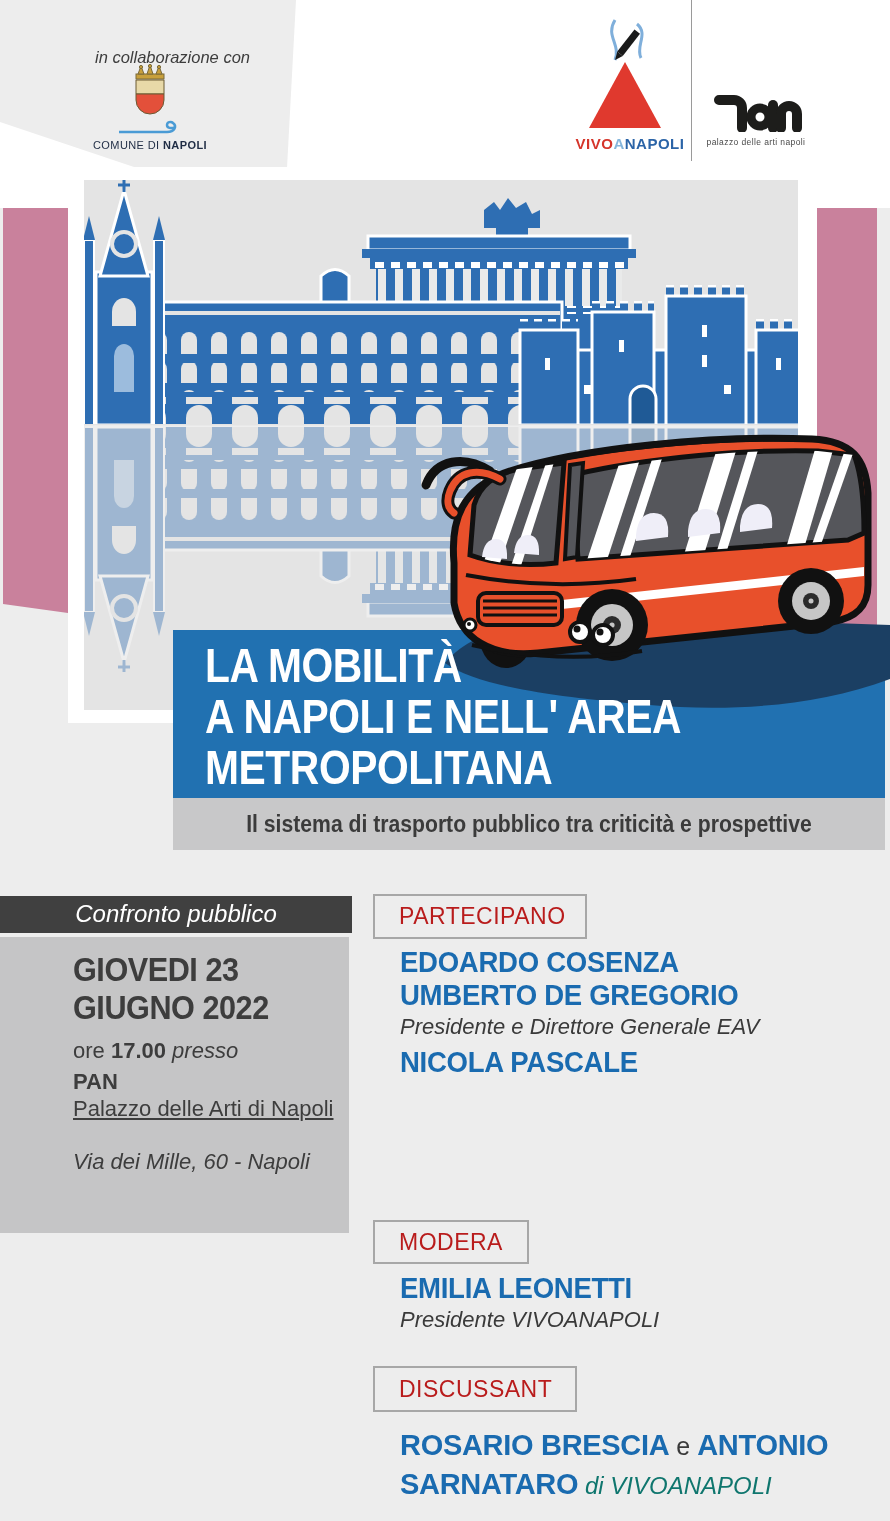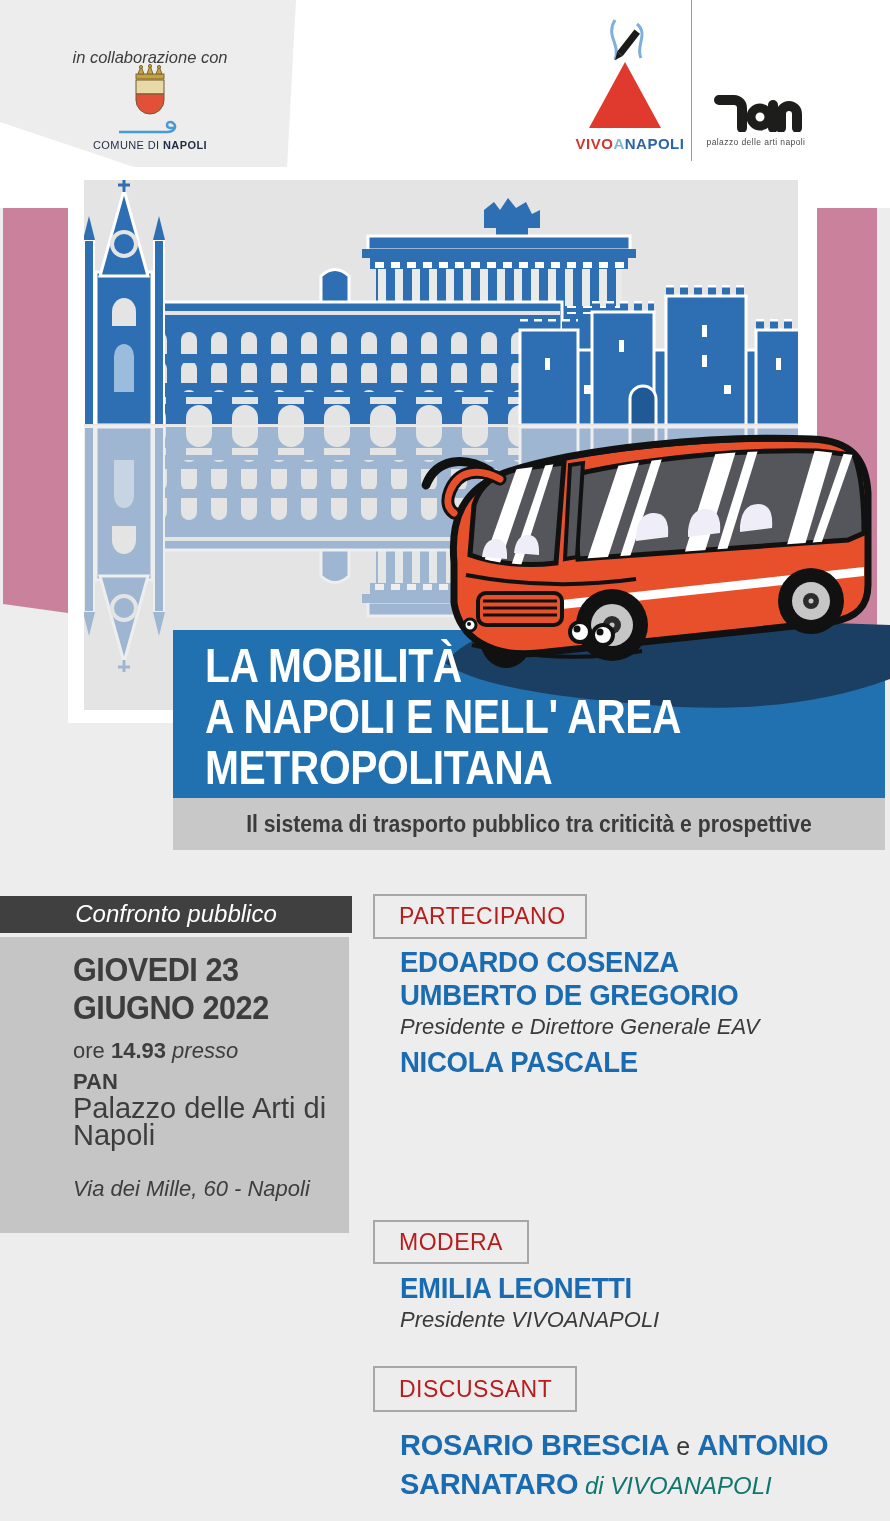--- a/index.html
+++ b/index.html
@@ -4,21 +4,21 @@
 <style>
   html,body{margin:0;padding:0;}
   body{width:890px;height:1521px;position:relative;overflow:hidden;
        background:#ededed;font-family:"Liberation Sans",sans-serif;}
   .abs{position:absolute;}
 
   
   .top-white{left:0;top:0;width:890px;height:208px;background:#ffffff;}
   .gray-poly{left:0;top:0;width:890px;height:208px;background:#ededed;
     clip-path:polygon(0 0,296px 0,287px 168px,137px 168px,0 122px);}
-  .collab{left:50px;top:48px;width:200px;text-align:center;font-style:italic;
+  .collab{left:50px;top:48px;width:200px;text-align:right;font-style:italic;
     font-size:16.5px;color:#3d3d3d;}
   .comune-label{left:70px;top:139px;width:160px;text-align:center;
     font-size:11px;color:#1f2c44;letter-spacing:.4px;}
   .vivo-wordmark{left:560px;top:135px;width:140px;text-align:center;
     font-size:15px;font-weight:bold;letter-spacing:.5px;}
   .vivo-red{color:#d5352b;} .vivo-light{color:#85b6dc;} .vivo-blue{color:#2b64a7;}
   .divider{left:691px;top:0;width:1px;height:161px;background:#9a9a9a;}
   .pan-sub{left:700px;top:137px;width:112px;text-align:center;font-size:8.5px;
     color:#4a4a4a;letter-spacing:.4px;}
 
@@ -44,21 +44,21 @@
 
   
   .kicker{left:0;top:896px;width:352px;height:37px;background:#404040;
     text-align:center;line-height:36px;font-style:italic;font-size:24px;color:#ffffff;}
   .info-box{left:0;top:937px;width:349px;height:296px;background:#c5c5c6;
     box-sizing:border-box;padding:13px 0 16px 73px;color:#3d3d3d;}
   .date{font-size:34px;font-weight:bold;line-height:38px;letter-spacing:-.5px;
     transform:scaleX(.9);transform-origin:left top;white-space:nowrap;}
   .time-line{margin-top:11px;font-size:22px;line-height:27px;}
   .venue-name{font-size:22px;font-weight:bold;line-height:27px;margin-top:4px;}
-  .venue-full{font-size:29px;line-height:27px;}
+  .venue-full{font-size:22px;line-height:27px;text-decoration:underline;}
   .venue-room{font-size:22px;line-height:27px;font-style:italic;}
   .address{font-size:22px;line-height:27px;font-style:italic;margin-top:26px;}
   .b{font-weight:bold;} .i{font-style:italic;}
 
   
   .sec-box{border:2px solid #a7a7a7;box-sizing:border-box;color:#b91c1c;
     font-size:23px;letter-spacing:.5px;padding-left:24px;}
   .box-part{left:373px;top:894px;width:214px;height:45px;line-height:41px;}
   .box-mod{left:373px;top:1220px;width:156px;height:44px;line-height:40px;}
   .box-disc{left:373px;top:1366px;width:204px;height:46px;line-height:42px;}
@@ -312,21 +312,21 @@
   <div>A NAPOLI E NELL' AREA</div>
   <div>METROPOLITANA</div>
 </div>
 
 <div class="abs kicker">Confronto pubblico</div>
 <div class="abs info-box">
   <div class="date">
     <div>GIOVEDI 23</div>
     <div>GIUGNO 2022</div>
   </div>
-  <div class="time-line"><span>ore </span><span class="b">14.93</span><span class="i"> presso</span></div>
+  <div class="time-line"><span>ore </span><span class="b">17.00</span><span class="i"> presso</span></div>
   <div class="venue-name">PAN</div>
   <div class="venue-full">Palazzo delle Arti di Napoli</div>
   <div class="address">Via dei Mille, 60 - Napoli</div>
 </div>
 
 <div class="abs sec-box box-part">PARTECIPANO</div>
 
 <div class="abs people">
   <div>
     <div class="p-name">EDOARDO COSENZA</div>

